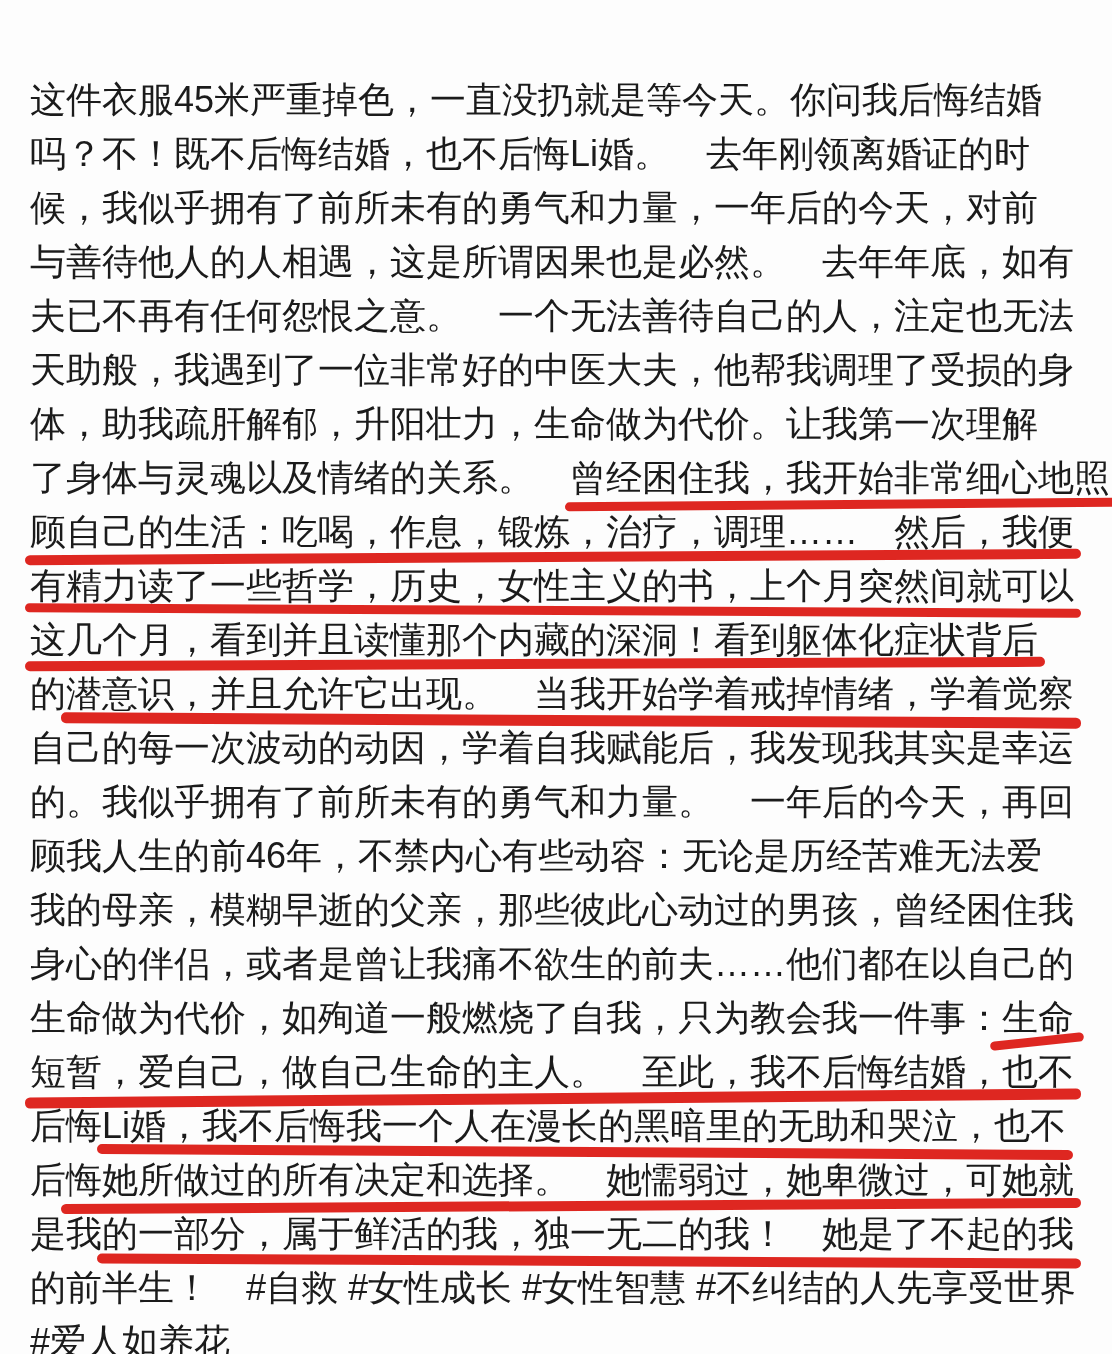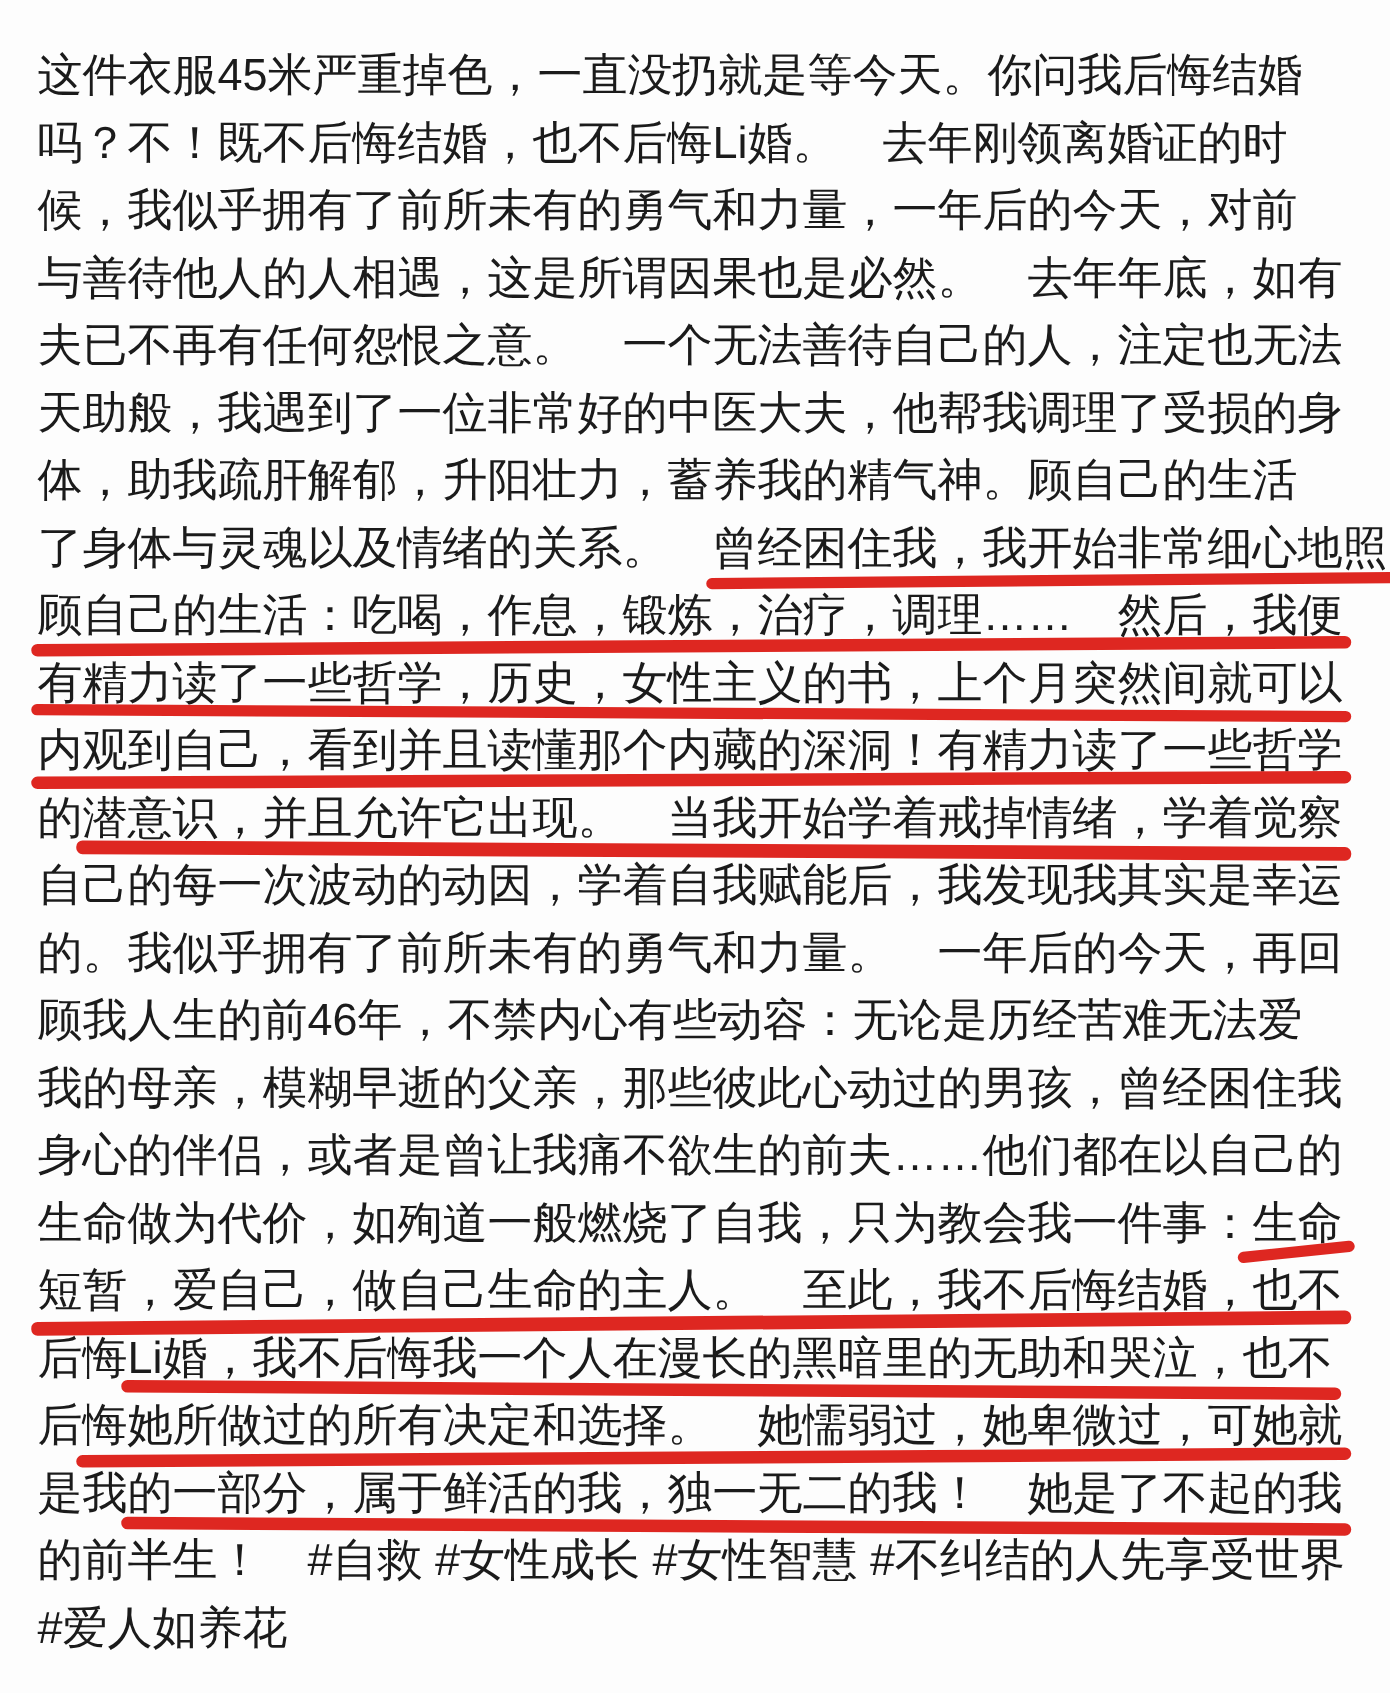--- a/index.html
+++ b/index.html
@@ -25,20 +25,21 @@
     height: 54px;
     color: var(--fg);
     white-space: pre;
     font-weight: 500;
     letter-spacing: 0px;
   }
   .seg {
     display: inline-block;
     position: relative;
     white-space: pre;
+    margin-top: 40px;
   }
   
   .seg.u::after {
     content: "";
     position: absolute;
     left: -5px;
     right: -7px;
     bottom: -2px;
     height: 9px;
     background: var(--red);
@@ -63,25 +64,25 @@
 <body>
 
 <div class="page">
   <div id="post-lines">
       <div class="line" data-i="0"><span class="seg">这件衣服45米严重掉色，一直没扔就是等今天。你问我后悔结婚</span></div>
       <div class="line" data-i="1"><span class="seg">吗？不！既不后悔结婚，也不后悔Li婚。　去年刚领离婚证的时</span></div>
       <div class="line" data-i="2"><span class="seg">候，我似乎拥有了前所未有的勇气和力量，一年后的今天，对前</span></div>
       <div class="line" data-i="4"><span class="seg">与善待他人的人相遇，这是所谓因果也是必然。　去年年底，如有</span></div>
       <div class="line" data-i="3"><span class="seg">夫已不再有任何怨恨之意。　一个无法善待自己的人，注定也无法</span></div>
       <div class="line" data-i="5"><span class="seg">天助般，我遇到了一位非常好的中医大夫，他帮我调理了受损的身</span></div>
-      <div class="line" data-i="6"><span class="seg">体，助我疏肝解郁，升阳壮力，蓄养我的精气神。顾自己的生活</span></div>
+      <div class="line" data-i="6"><span class="seg">体，助我疏肝解郁，升阳壮力，生命做为代价。让我第一次理解</span></div>
       <div class="line" data-i="7"><span class="seg">了身体与灵魂以及情绪的关系。　</span><span class="seg u">曾经困住我，我开始非常细心地照</span></div>
       <div class="line" data-i="8"><span class="seg u">顾自己的生活：吃喝，作息，锻炼，治疗，调理……　然后，我便</span></div>
       <div class="line" data-i="9"><span class="seg u">有精力读了一些哲学，历史，女性主义的书，上个月突然间就可以</span></div>
-      <div class="line" data-i="10"><span class="seg u">内观到自己，看到并且读懂那个内藏的深洞！有精力读了一些哲学</span></div>
+      <div class="line" data-i="10"><span class="seg u">这几个月，看到并且读懂那个内藏的深洞！看到躯体化症状背后</span></div>
       <div class="line" data-i="11"><span class="seg">的</span><span class="seg u">潜意识，并且允许它出现。　当我开始学着戒掉情绪，学着觉察</span></div>
       <div class="line" data-i="12"><span class="seg">自己的每一次波动的动因，学着自我赋能后，我发现我其实是幸运</span></div>
       <div class="line" data-i="13"><span class="seg">的。我似乎拥有了前所未有的勇气和力量。　一年后的今天，再回</span></div>
       <div class="line" data-i="14"><span class="seg">顾我人生的前46年，不禁内心有些动容：无论是历经苦难无法爱</span></div>
       <div class="line" data-i="15"><span class="seg">我的母亲，模糊早逝的父亲，那些彼此心动过的男孩，曾经困住我</span></div>
       <div class="line" data-i="16"><span class="seg">身心的伴侣，或者是曾让我痛不欲生的前夫……他们都在以自己的</span></div>
       <div class="line" data-i="17"><span class="seg">生命做为代价，如殉道一般燃烧了自我，只为教会我一件事：</span><span class="seg u">生命</span></div>
       <div class="line" data-i="18"><span class="seg u">短暂，爱自己，做自己生命的主人。　至此，我不后悔结婚，也不</span></div>
       <div class="line" data-i="19"><span class="seg">后悔</span><span class="seg u">Li婚，我不后悔我一个人在漫长的黑暗里的无助和哭泣，也不</span></div>
       <div class="line" data-i="20"><span class="seg">后</span><span class="seg u">悔她所做过的所有决定和选择。　她懦弱过，她卑微过，可她就</span></div>

